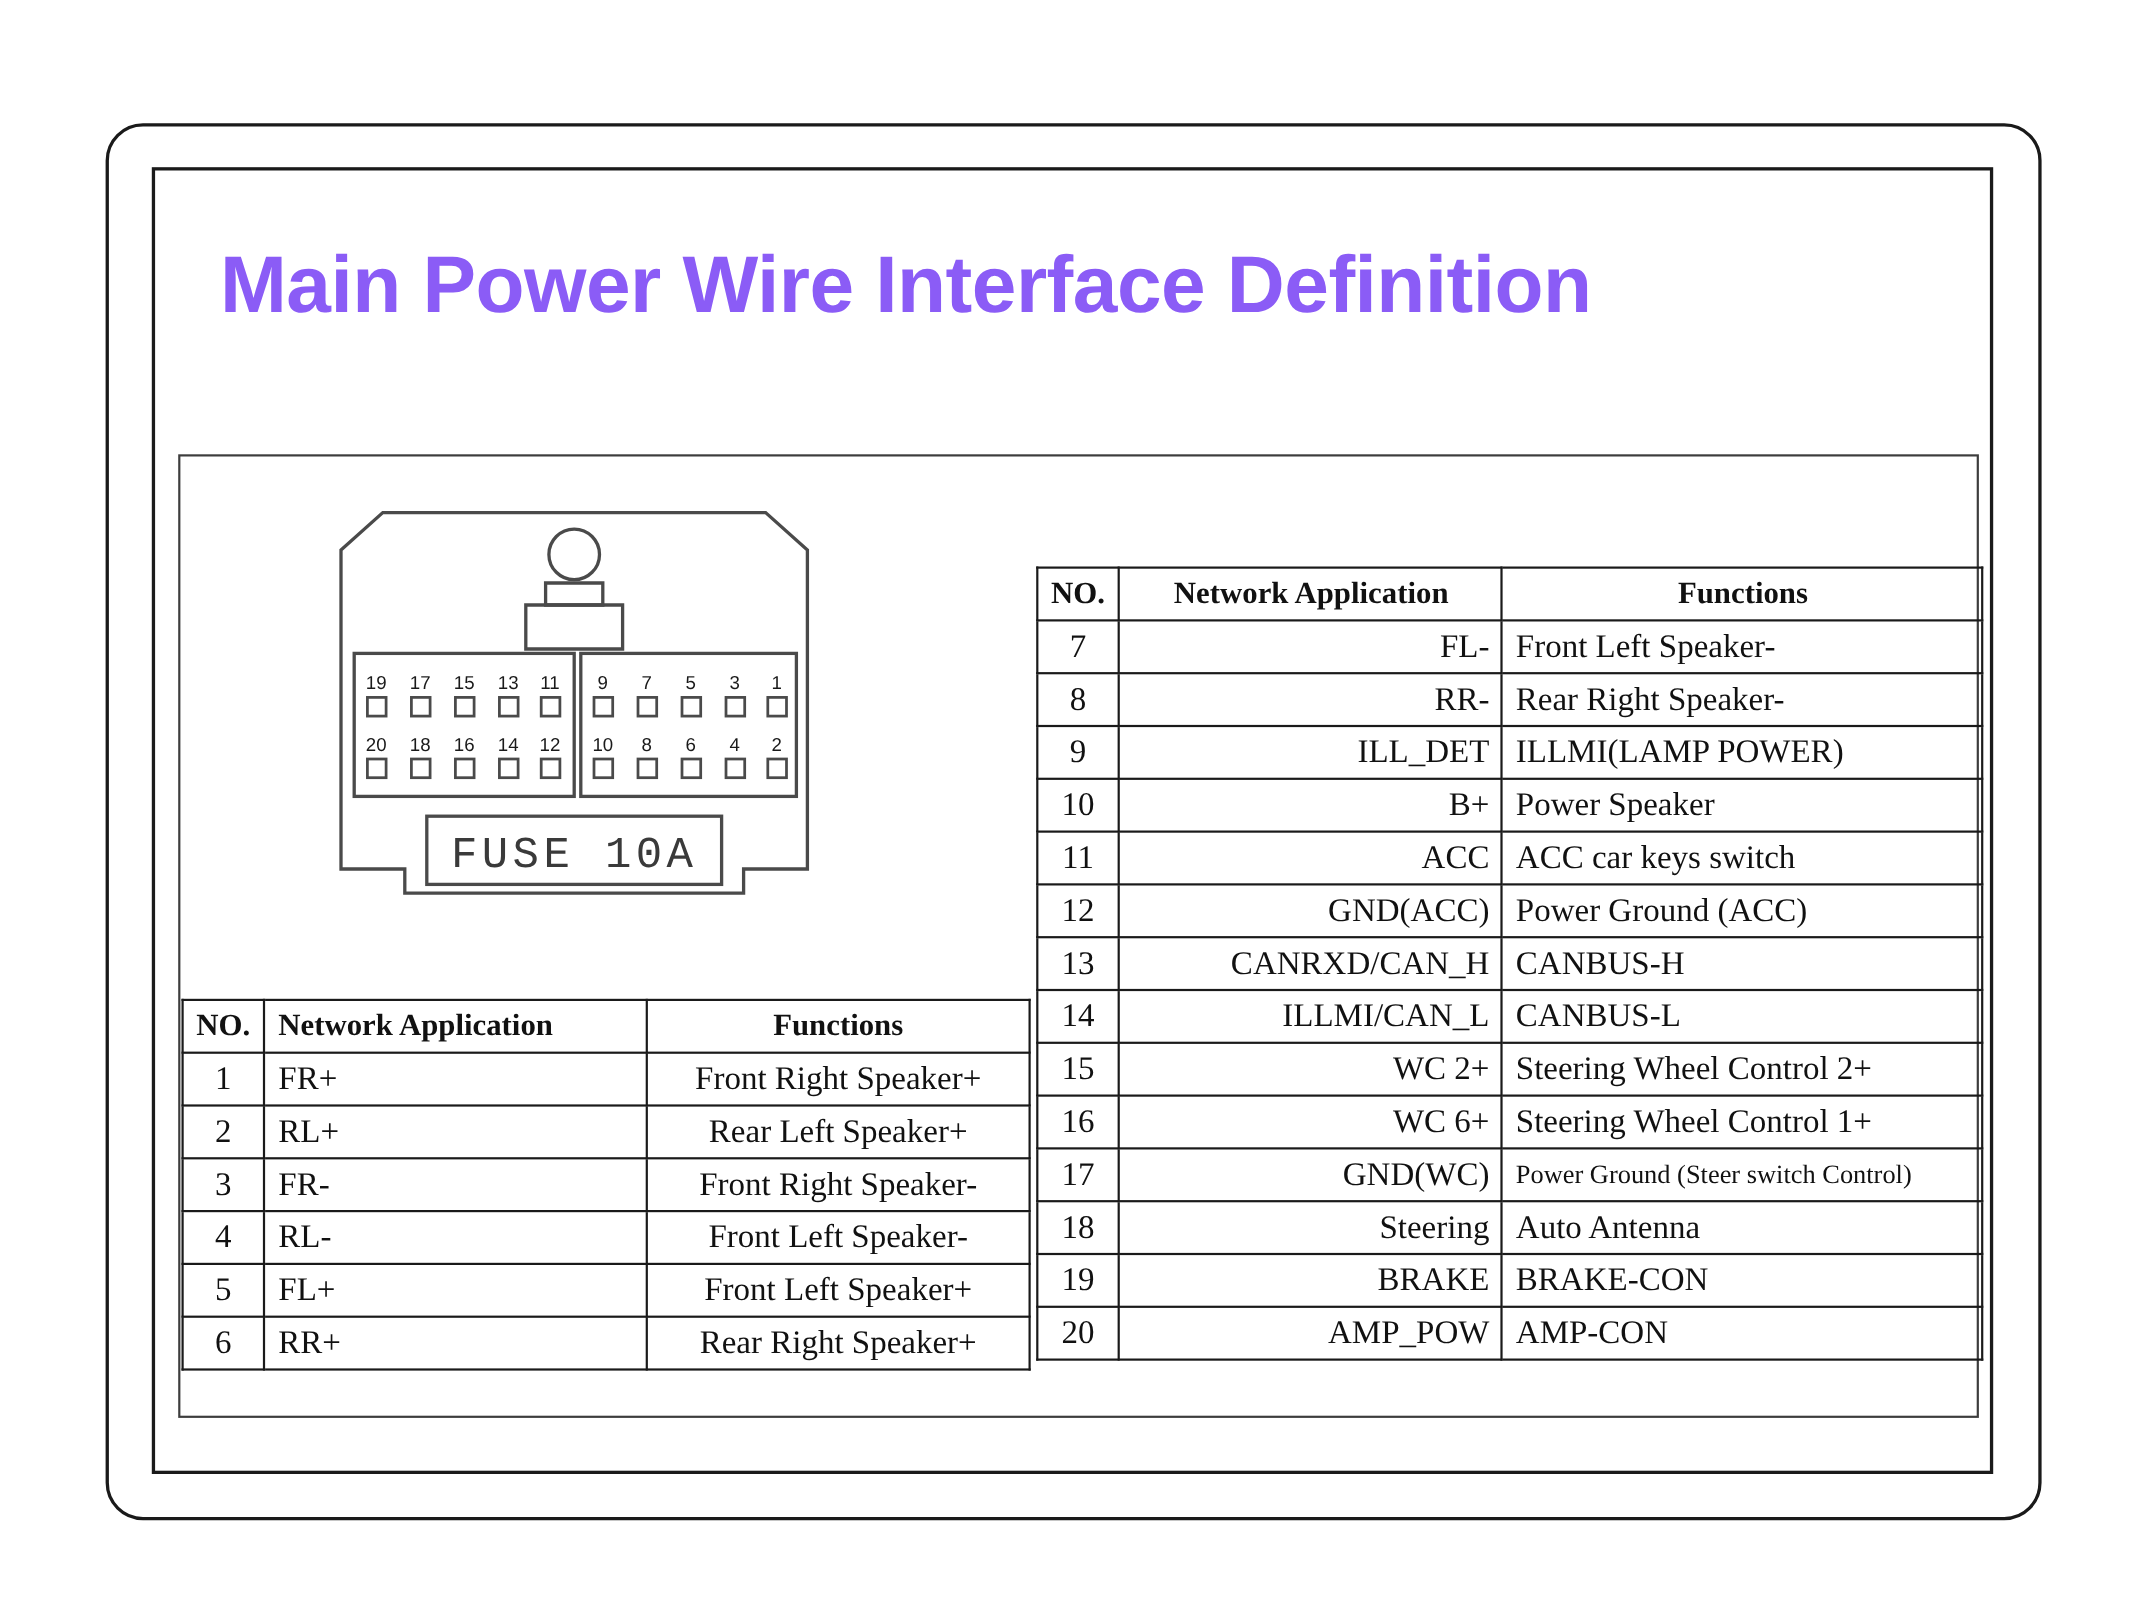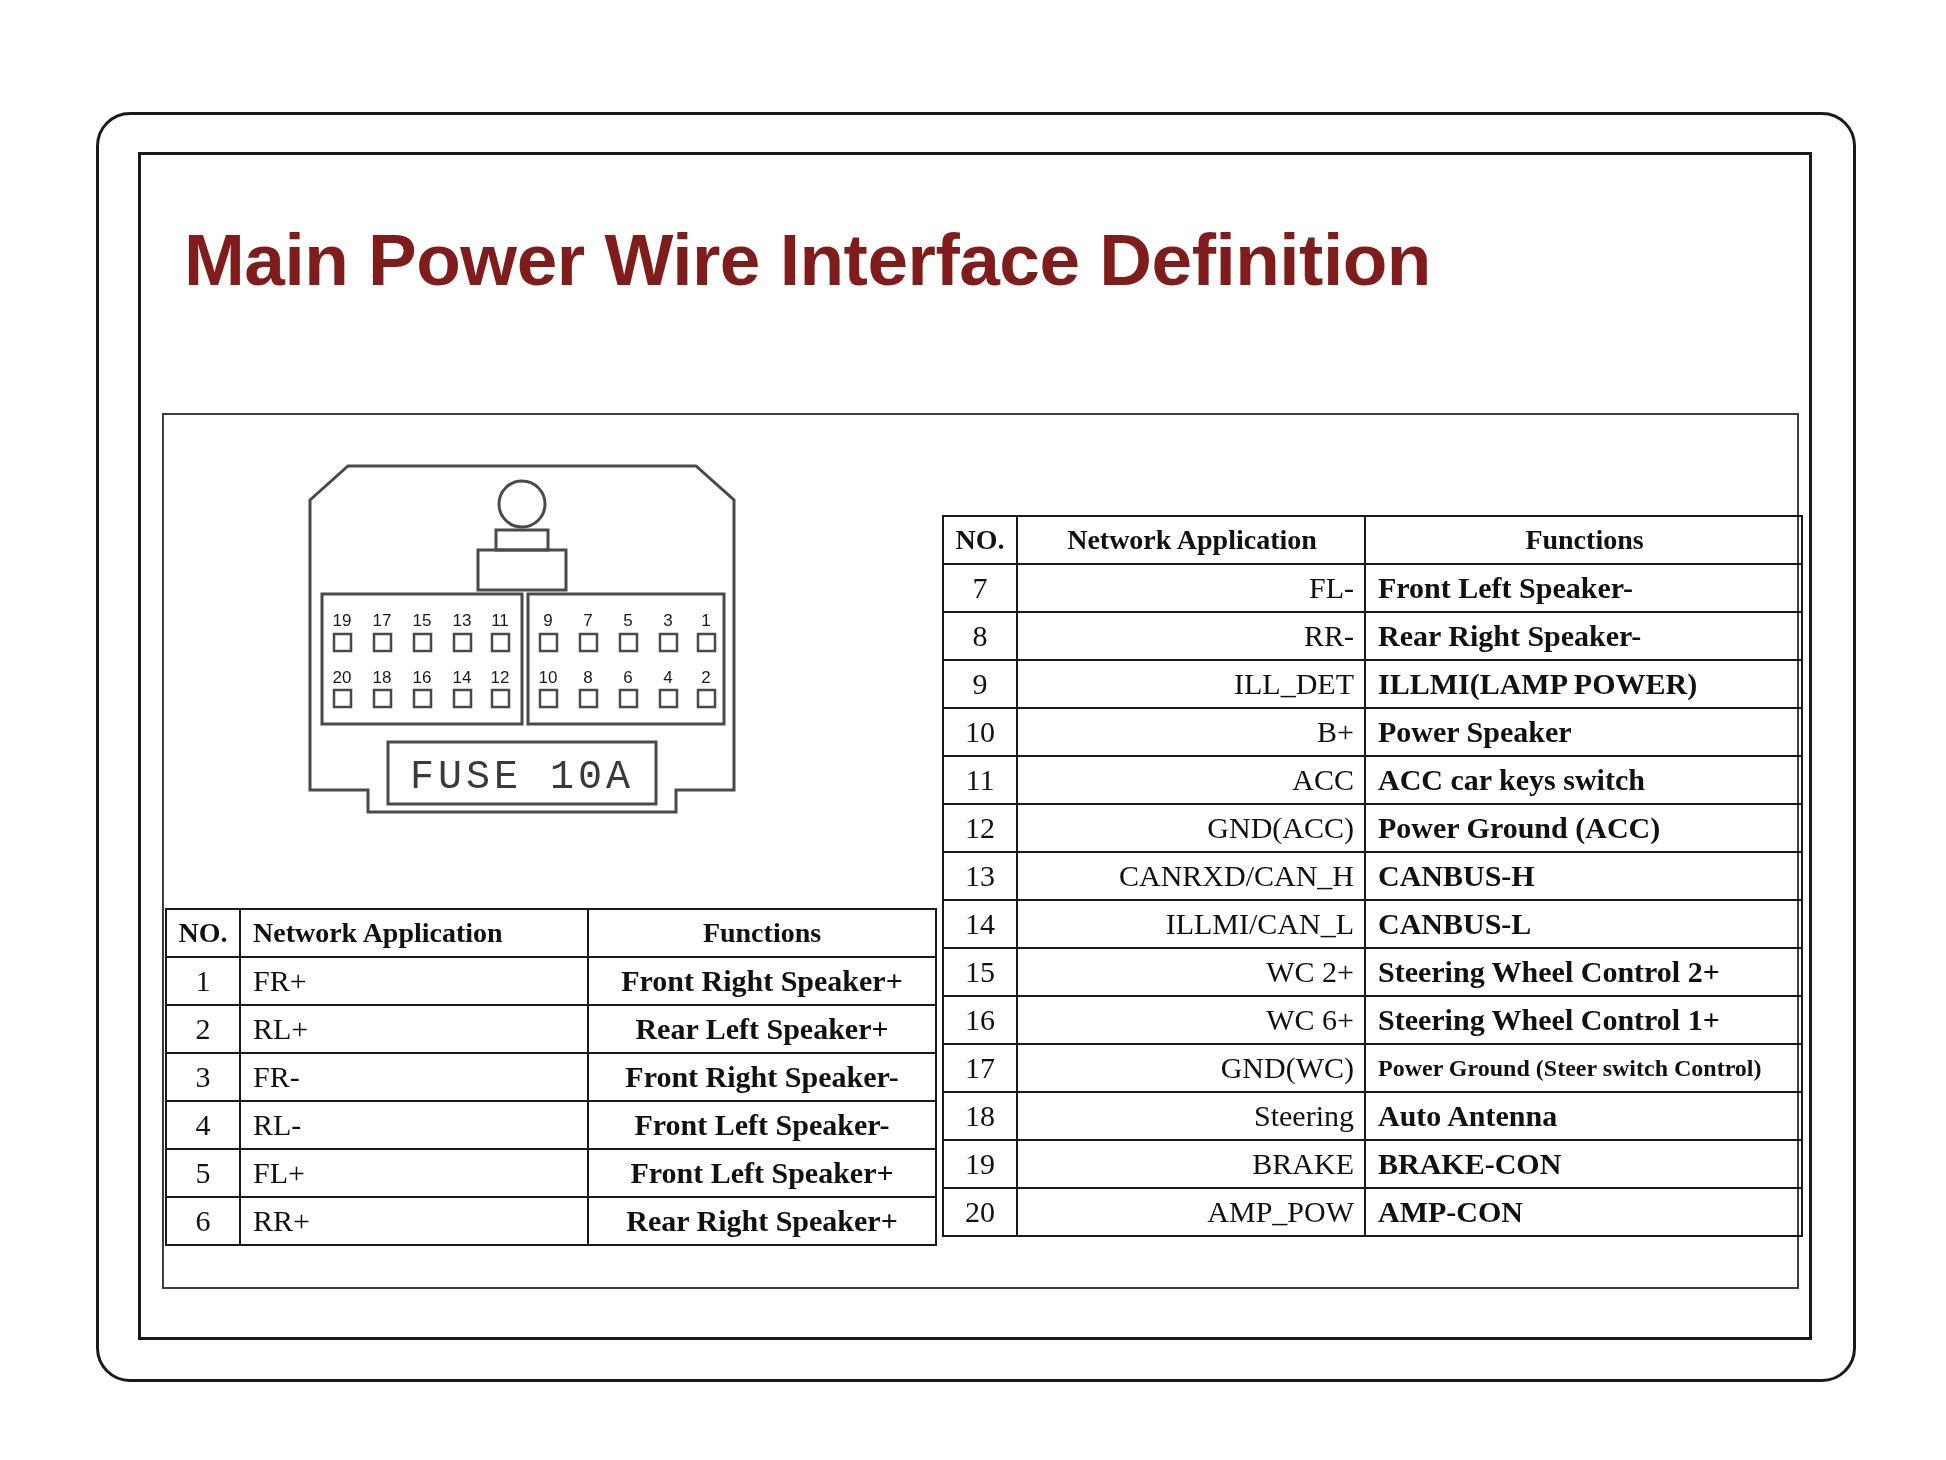--- a/index.html
+++ b/index.html
@@ -32,28 +32,28 @@
     top: 152px;
     width: 1674px;
     height: 1188px;
     border: 3px solid #1a1a1a;
     box-sizing: border-box;
   }
 
   
   .title {
     position: absolute;
-    left: 184px;
+    left: 200px;
     top: 218px;
     width: 1600px;
     font-family: "Liberation Sans", sans-serif;
     font-weight: bold;
     font-size: 73px;
     letter-spacing: -0.5px;
-    color: #7f1d1d;
+    color: #8b5cf6;
     white-space: nowrap;
   }
 
   
   .content-box {
     position: absolute;
     left: 162px;
     top: 413px;
     width: 1637px;
     height: 876px;
@@ -88,21 +88,21 @@
     box-sizing: border-box;
     white-space: nowrap;
   }
   table.pin-table th {
     font-weight: bold;
     text-align: center;
     font-size: 28px;
   }
   .col-no  { width: 60px;  text-align: center; }
   .col-net { width: 340px; text-align: left; }
-  .col-fn  { width: 340px; text-align: center; font-weight: bold; }
+  .col-fn  { width: 340px; text-align: center; }
 
   
   #table-right { left: 942px; top: 515px; }
   #table-right .col-no  { width: 74px;  text-align: center; }
   #table-right .col-net { width: 348px; text-align: right; padding-left: 12px; }
   #table-right .col-fn  { width: 437px; text-align: left; padding-left: 12px; }
   #table-right th.col-net, #table-right th.col-fn { text-align: center; }
 
   
   #table-left { left: 165px; top: 908px; }

